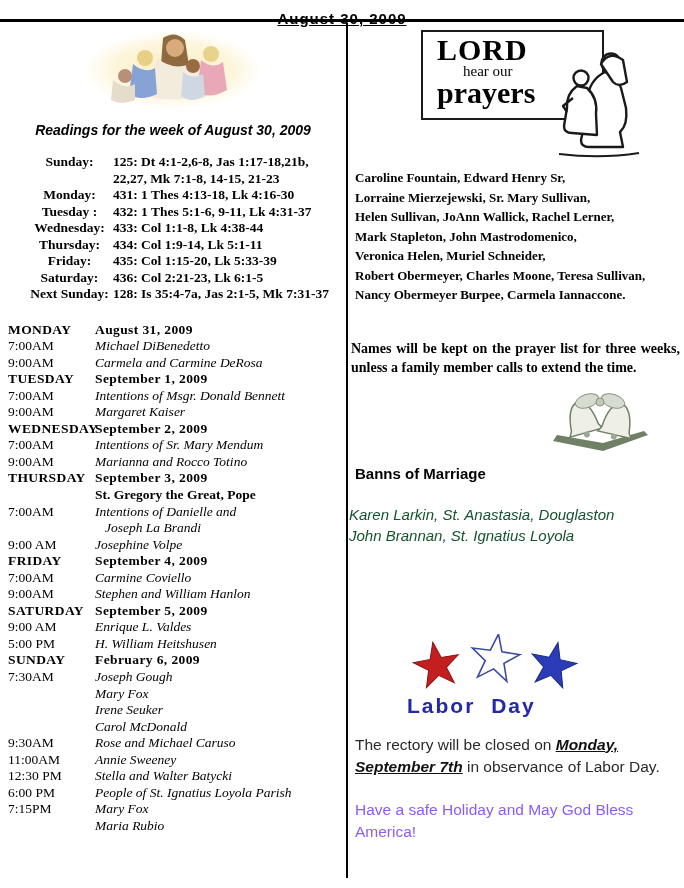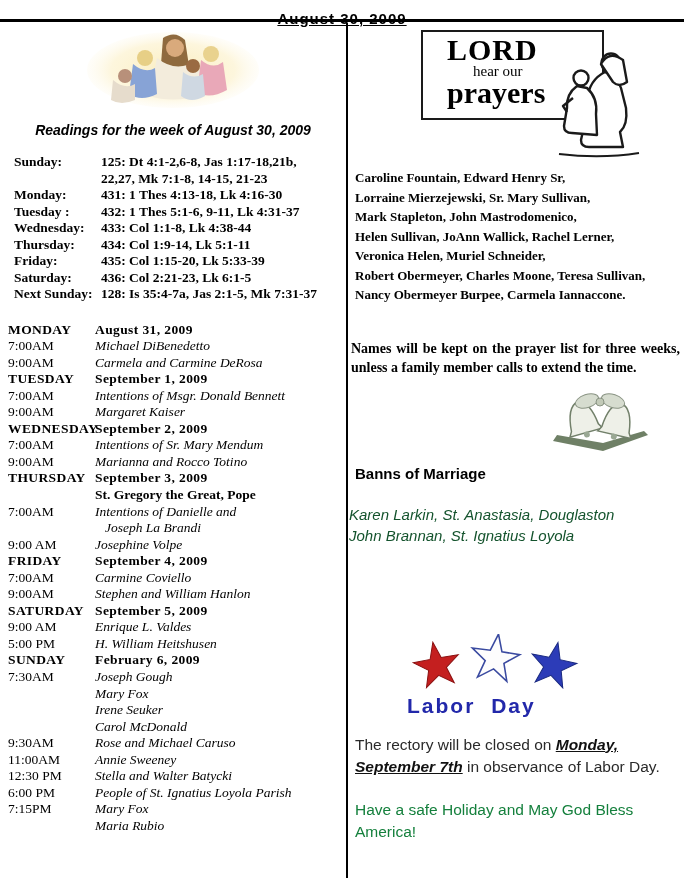--- a/index.html
+++ b/index.html
@@ -13,54 +13,54 @@
   .title-rule{position:absolute;top:19px;left:0;width:684px;height:3px;background:#000;}
   .col-divider{position:absolute;left:346px;top:23px;width:2px;height:855px;background:#000;}
 
   
   .left{position:absolute;left:0;top:22px;width:346px;}
   .family-art{display:block;margin:6px auto 0 auto;}
   .readings-title{margin:12px 4px 0 4px;text-align:center;
     font-family:"Liberation Sans",sans-serif;font-weight:bold;font-style:italic;font-size:14px;}
   .readings{margin-top:16px;font-size:13.5px;font-weight:bold;}
   .rrow{display:flex;line-height:16.5px;}
-  .rday{flex:none;width:87px;padding-left:14px;}
+  .rday{flex:none;width:87px;padding-left:26px;text-align:center;}
   .rref{flex:1;padding-right:14px;}
   .schedule{margin-top:19px;font-size:13.5px;}
   .srow{display:flex;line-height:16.55px;}
   .stime{flex:none;width:87px;padding-left:8px;}
   .sname{flex:1;padding-right:2px;}
   .srow.day .stime,.srow.day .sname{font-weight:bold;letter-spacing:.4px;}
   .srow.mass .sname{font-style:italic;}
   .srow.feast .sname{font-weight:bold;}
   .srow.cont .sname{font-style:italic;padding-left:10px;}
 
   
   .right{position:absolute;left:349px;top:22px;width:335px;}
   .prayers-wrap{position:relative;margin:6px 0 0 72px;width:252px;height:136px;}
   .prayers-box{position:absolute;left:0;top:2px;width:183px;height:90px;border:2px solid #1a1a1a;
-    padding:4px 0 0 24px;box-sizing:border-box;}
+    padding:4px 0 0 14px;box-sizing:border-box;}
   .prayers-l1{font-size:30px;font-weight:bold;line-height:28px;letter-spacing:1px;}
   .prayers-l2{font-size:15px;line-height:14px;margin-left:26px;}
   .prayers-l3{font-size:30px;font-weight:bold;line-height:30px;}
   .prayers-fig{position:absolute;left:118px;top:20px;}
   .names{margin-top:4px;padding-left:6px;font-size:13px;font-weight:bold;line-height:19.5px;white-space:nowrap;}
   .note{margin:34px 4px 0 2px;font-size:14px;font-weight:bold;line-height:19px;text-align:justify;}
   .bells-wrap{margin:16px 0 0 196px;width:110px;height:62px;}
   .banns-h{margin:10px 0 0 6px;font-family:"Liberation Sans",sans-serif;font-weight:bold;font-size:15px;}
   .couples{margin:22px 0 0 0;font-family:"Liberation Sans",sans-serif;font-style:italic;
     font-size:15px;line-height:21px;color:#14532d;}
   .labor-wrap{margin:88px 0 0 58px;width:178px;text-align:left;}
   .labor-label{font-family:"Liberation Sans",sans-serif;font-weight:bold;font-size:21px;
     letter-spacing:2px;word-spacing:8px;margin-top:0px;}
   .closure{margin:16px 6px 0 6px;font-family:"Liberation Sans",sans-serif;font-size:15.5px;
     line-height:22.5px;color:#2a2a2a;}
   .closure .emph{font-weight:bold;font-style:italic;text-decoration:underline;color:#111;}
   .holiday{margin:20px 6px 0 6px;font-family:"Liberation Sans",sans-serif;font-size:15.5px;
-    line-height:22.5px;color:#15803d;}
+    line-height:22.5px;color:#8b5cf6;}
 </style>
 </head>
 <body>
 
 <div class="page">
 
   <div class="page-title"><span>August 30, 2009</span></div>
   <div class="title-rule"></div>
   <div class="col-divider"></div>
 
@@ -270,22 +270,22 @@
           <circle cx="42" cy="30" r="7.5"></circle>
           <path d="M34 50 L24 58 L28 64" fill="none"></path>
         </g>
         <path d="M20 106 Q62 111 100 105" fill="none" stroke="#1a1a1a" stroke-width="2"></path>
       </svg>
     </div>
 
     <div class="names">
       <div>Caroline Fountain, Edward Henry Sr,</div>
       <div>Lorraine Mierzejewski, Sr. Mary Sullivan,</div>
+      <div>Helen Sullivan, JoAnn Wallick, Rachel Lerner,</div>
       <div>Mark Stapleton, John Mastrodomenico,</div>
-      <div>Helen Sullivan, JoAnn Wallick, Rachel Lerner,</div>
       <div>Veronica Helen, Muriel Schneider,</div>
       <div>Robert Obermeyer, Charles Moone, Teresa Sullivan,</div>
       <div>Nancy Obermeyer Burpee, Carmela Iannaccone.</div>
     </div>
 
     <div class="note">Names will be kept on the prayer list for three weeks, unless a family member calls to extend the time.</div>
 
     <div class="bells-wrap">
       <svg width="110" height="62" viewBox="0 0 110 62">
         <path d="M8 48 L58 58 L103 42 L99 38 L58 50 L12 42 Z" fill="#6f8066"></path>

